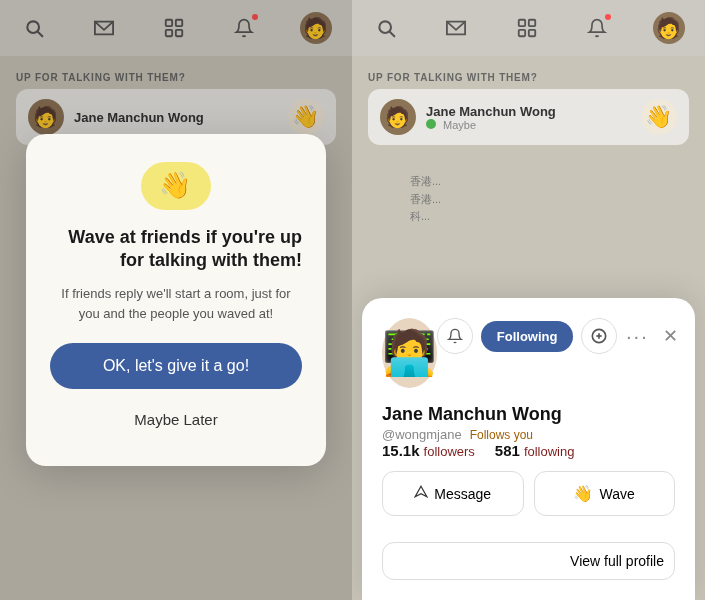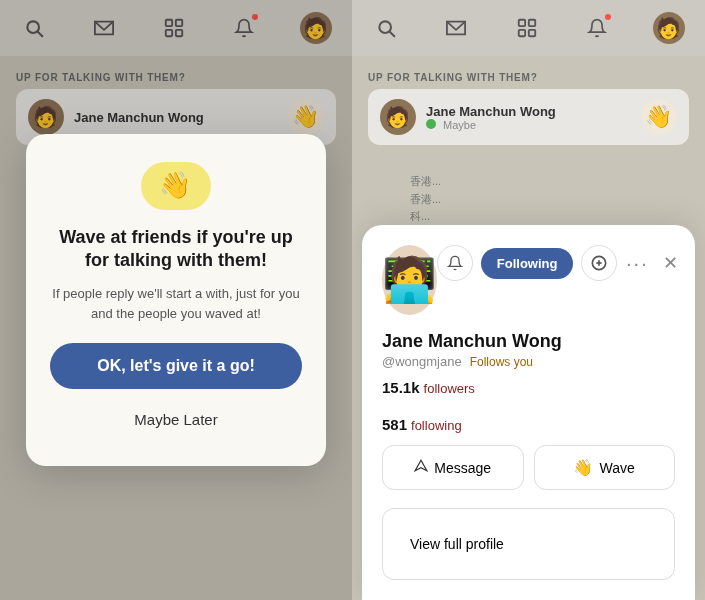--- a/index.html
+++ b/index.html
@@ -170,38 +170,39 @@
       font-size: 26px;
       margin: 0 auto 16px;
     }
 
     .wave-title {
       font-size: 18px;
       font-weight: 700;
       color: #1a1a1a;
       margin-bottom: 12px;
       line-height: 1.3;
+      text-align: right;
     }
 
     .wave-description {
       font-size: 13px;
       color: #555;
       line-height: 1.5;
       margin-bottom: 20px;
     }
 
     .btn-primary {
       width: 100%;
       padding: 14px;
       background: #3d5fa0;
       color: white;
       border: none;
       border-radius: 30px;
       font-size: 16px;
-      font-weight: 700;
+      font-weight: 400;
       cursor: pointer;
       margin-bottom: 8px;
     }
 
     .btn-secondary {
       width: 100%;
       padding: 14px;
       background: transparent;
       color: #333;
       border: none;
@@ -283,38 +284,36 @@
       font-size: 18px;
       font-weight: 700;
       color: #111;
       margin-bottom: 2px;
     }
 
     .profile-handle-row {
       display: flex;
       align-items: center;
       gap: 8px;
-      margin-bottom: 10px;
     }
 
     .profile-handle {
       font-size: 13px;
       color: #888;
     }
 
     .follows-you {
       font-size: 12px;
       color: #a16207;
     }
 
     .profile-stats {
       display: flex;
       gap: 20px;
       margin-bottom: 12px;
-      flex-direction: column;
     }
 
     .stat-item {
       display: flex;
       align-items: baseline;
       gap: 4px;
     }
 
     .stat-value {
       font-size: 15px;
@@ -330,49 +329,49 @@
     .profile-bio {
       font-size: 13px;
       color: #444;
       line-height: 1.5;
       margin-bottom: 18px;
     }
 
     .profile-action-row {
       display: flex;
       gap: 10px;
-      margin-bottom: 18px;
+      margin-bottom: 26px;
       border-radius: 18px;
     }
 
     .action-btn {
       flex: 1;
       padding: 12px;
       border: 1.5px solid #ddd;
       border-radius: 12px;
       background: white;
       font-size: 14px;
       font-weight: 500;
       cursor: pointer;
       display: flex;
       align-items: center;
       justify-content: center;
       gap: 6px;
     }
 
     .btn-full {
       width: 100%;
-      padding: 27px;
+      padding: 10px;
       border: 1.5px solid #ddd;
       border-radius: 12px;
       background: white;
       font-size: 14px;
       font-weight: 500;
       cursor: pointer;
-      text-align: left;
+      text-align: right;
     }
 
     .following-btn {
       background: #3d5fa0;
       color: white;
       border: none;
       border-radius: 20px;
       padding: 8px 16px;
       font-size: 13px;
       font-weight: 600;
@@ -472,21 +471,21 @@
         <div class="chat-wave">👋</div>
       </div>
     </div>
 
     <div class="modal-overlay">
       <div class="wave-modal">
         <div class="wave-emoji-circle">
           <span>👋</span>
         </div>
         <div class="wave-title">Wave at friends if you're up for talking with them!</div>
-        <div class="wave-description">If people reply we'll start a with, just for you and the people you waved at!</div>
+        <div class="wave-description">If friends reply we'll start a room, just for you and the people you waved at!</div>
         <button class="btn-primary">OK, let's give it a go!</button>
         <button class="btn-secondary">Maybe Later</button>
       </div>
     </div>
   </div>
 
   <div class="right-panel">
 
     <div class="top-nav">
       <div class="nav-icon">

